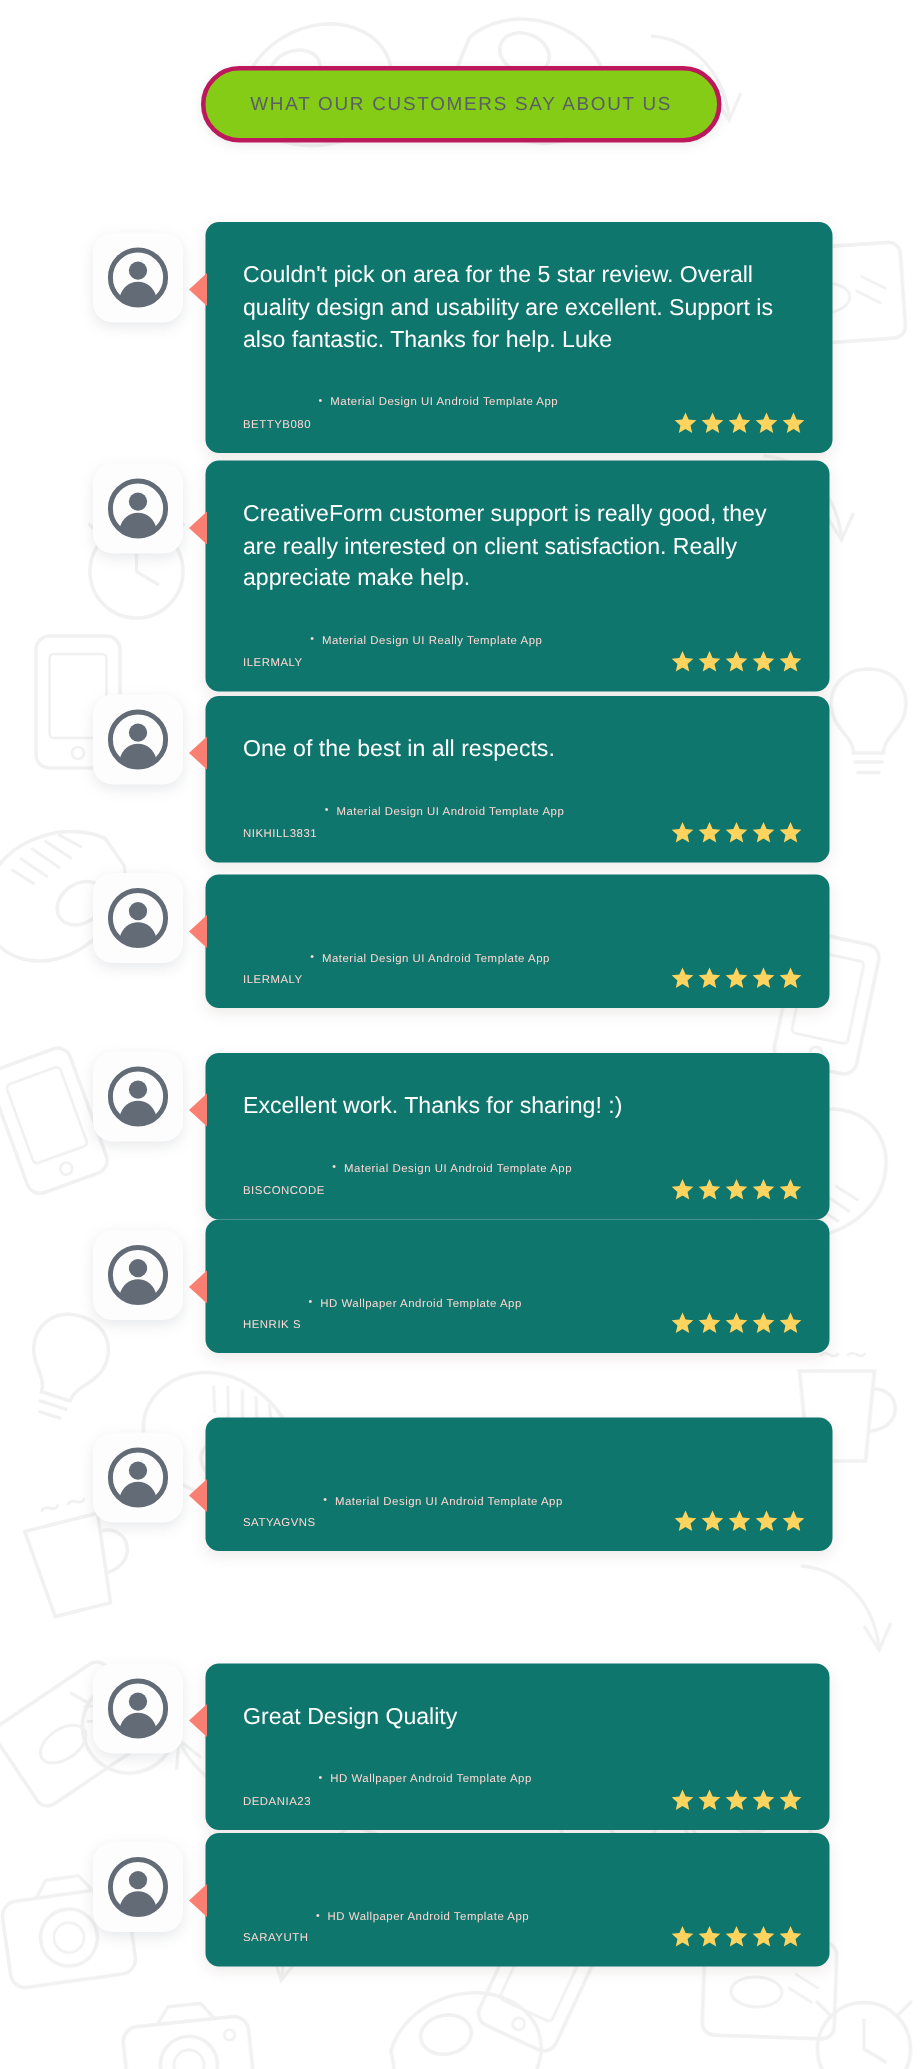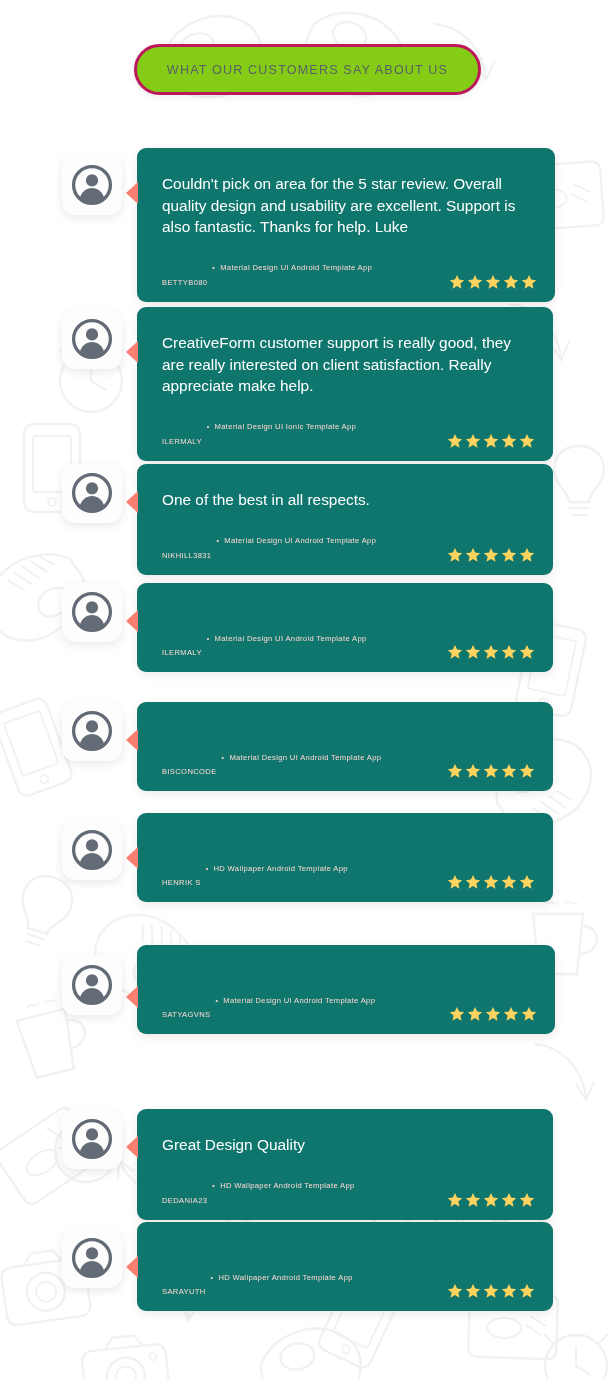--- a/index.html
+++ b/index.html
@@ -298,21 +298,21 @@
            C30.2 37.6 25.9 39.4 21 39.4 C16.1 39.4 11.8 37.6 8.6 34.6 Z" fill="#636b77"></path>
 </svg>
           </span>
         </div>
         <div class="bubble" style="top: 307px; width: 416px; --tail-top: 34px; position: absolute;">
           <div class="quote-text">CreativeForm customer support is really good, they are really interested on client satisfaction. Really appreciate make help.</div>
           <div class="meta-row">
             <div class="meta-left">
               <span class="meta-author">ILERMALY</span>
               <span class="meta-sep">•</span>
-              <span class="meta-product">Material Design UI Ionic Template App</span>
+              <span class="meta-product">Material Design UI Really Template App</span>
             </div>
             <div class="stars">
               <span>
                 <svg width="16" height="16" viewBox="0 0 20 20" xmlns="http://www.w3.org/2000/svg">
     <path d="M10 1.2 L12.6 7 L19 7.7 L14.2 12 L15.6 18.3 L10 15 L4.4 18.3 L5.8 12 L1 7.7 L7.4 7 Z" fill="#FFD45E"></path>
                 </svg>
               </span>
               <span>
                 <svg width="16" height="16" viewBox="0 0 20 20" xmlns="http://www.w3.org/2000/svg">
     <path d="M10 1.2 L12.6 7 L19 7.7 L14.2 12 L15.6 18.3 L10 15 L4.4 18.3 L5.8 12 L1 7.7 L7.4 7 Z" fill="#FFD45E"></path>
@@ -439,20 +439,21 @@
           <span>
 <svg width="42" height="42" viewBox="0 0 42 42" xmlns="http://www.w3.org/2000/svg">
   <circle cx="21" cy="21" r="18.4" fill="none" stroke="#636b77" stroke-width="3.3"></circle>
   <circle cx="21" cy="16.4" r="6.1" fill="#636b77"></circle>
   <path d="M8.6 34.6 C10.4 27.4 15.3 23.9 21 23.9 C26.7 23.9 31.6 27.4 33.4 34.6
            C30.2 37.6 25.9 39.4 21 39.4 C16.1 39.4 11.8 37.6 8.6 34.6 Z" fill="#636b77"></path>
 </svg>
           </span>
         </div>
         <div class="bubble" style="top: 702px; width: 416px; --tail-top: 27px; position: absolute;">
+          <div class="quote-text">Excellent work. Thanks for sharing! :)</div>
           <div class="meta-row">
             <div class="meta-left">
               <span class="meta-author">BISCONCODE</span>
               <span class="meta-sep">•</span>
               <span class="meta-product">Material Design UI Android Template App</span>
             </div>
             <div class="stars">
               <span>
                 <svg width="16" height="16" viewBox="0 0 20 20" xmlns="http://www.w3.org/2000/svg">
     <path d="M10 1.2 L12.6 7 L19 7.7 L14.2 12 L15.6 18.3 L10 15 L4.4 18.3 L5.8 12 L1 7.7 L7.4 7 Z" fill="#FFD45E"></path>

